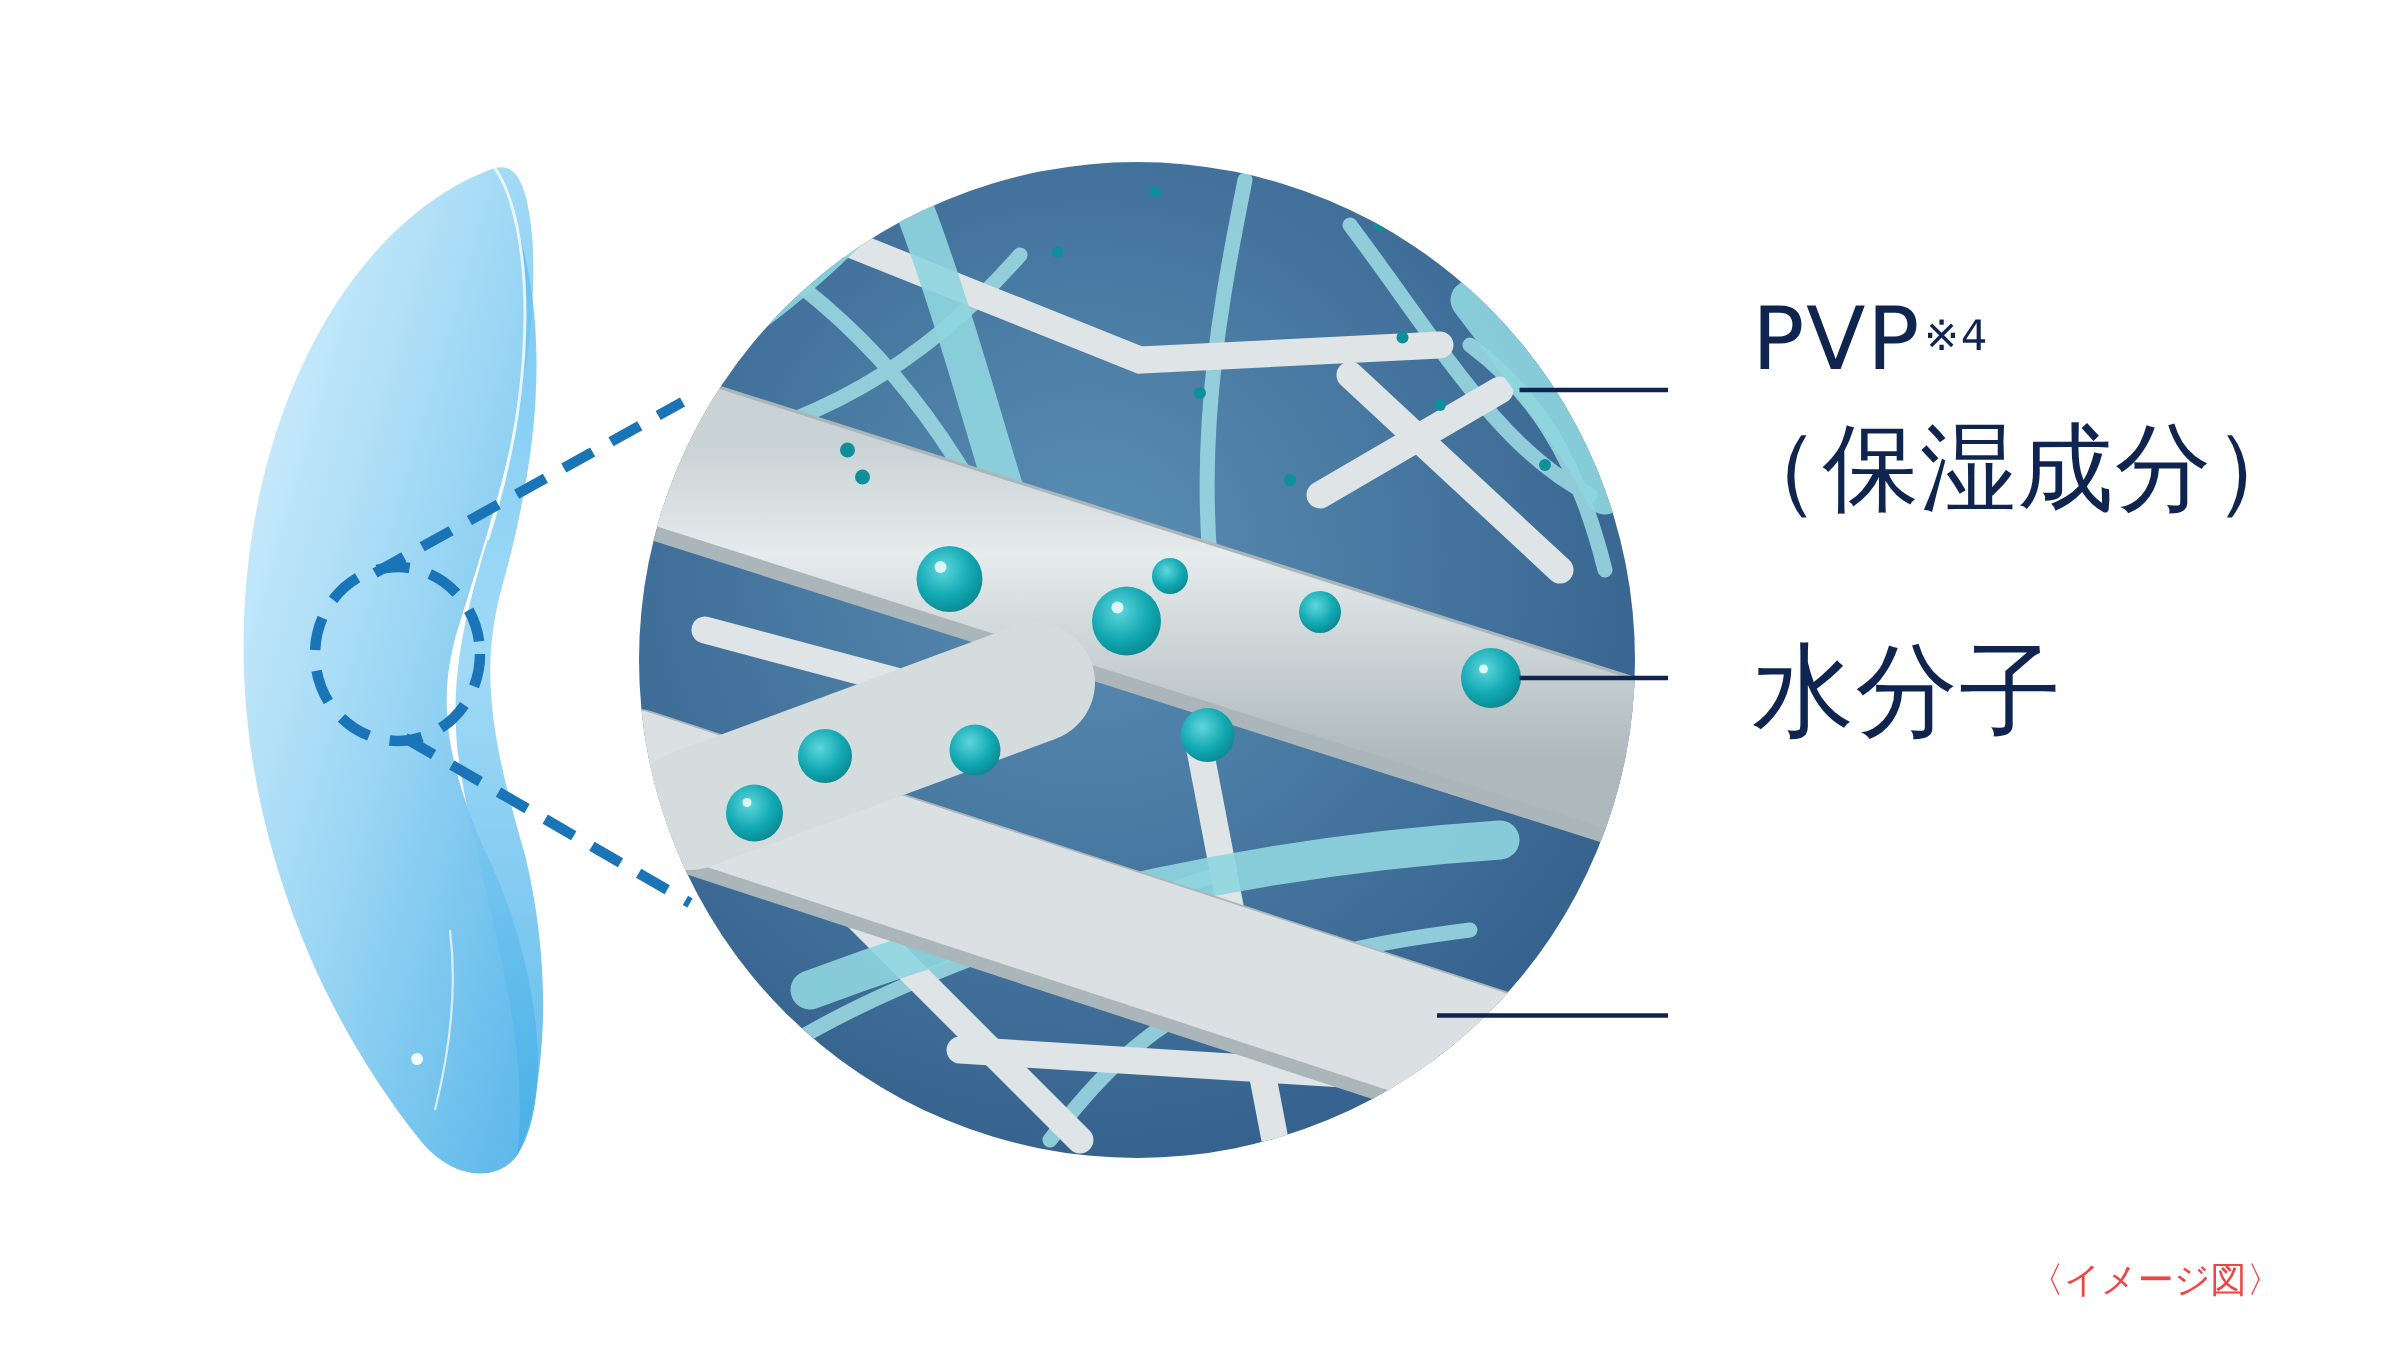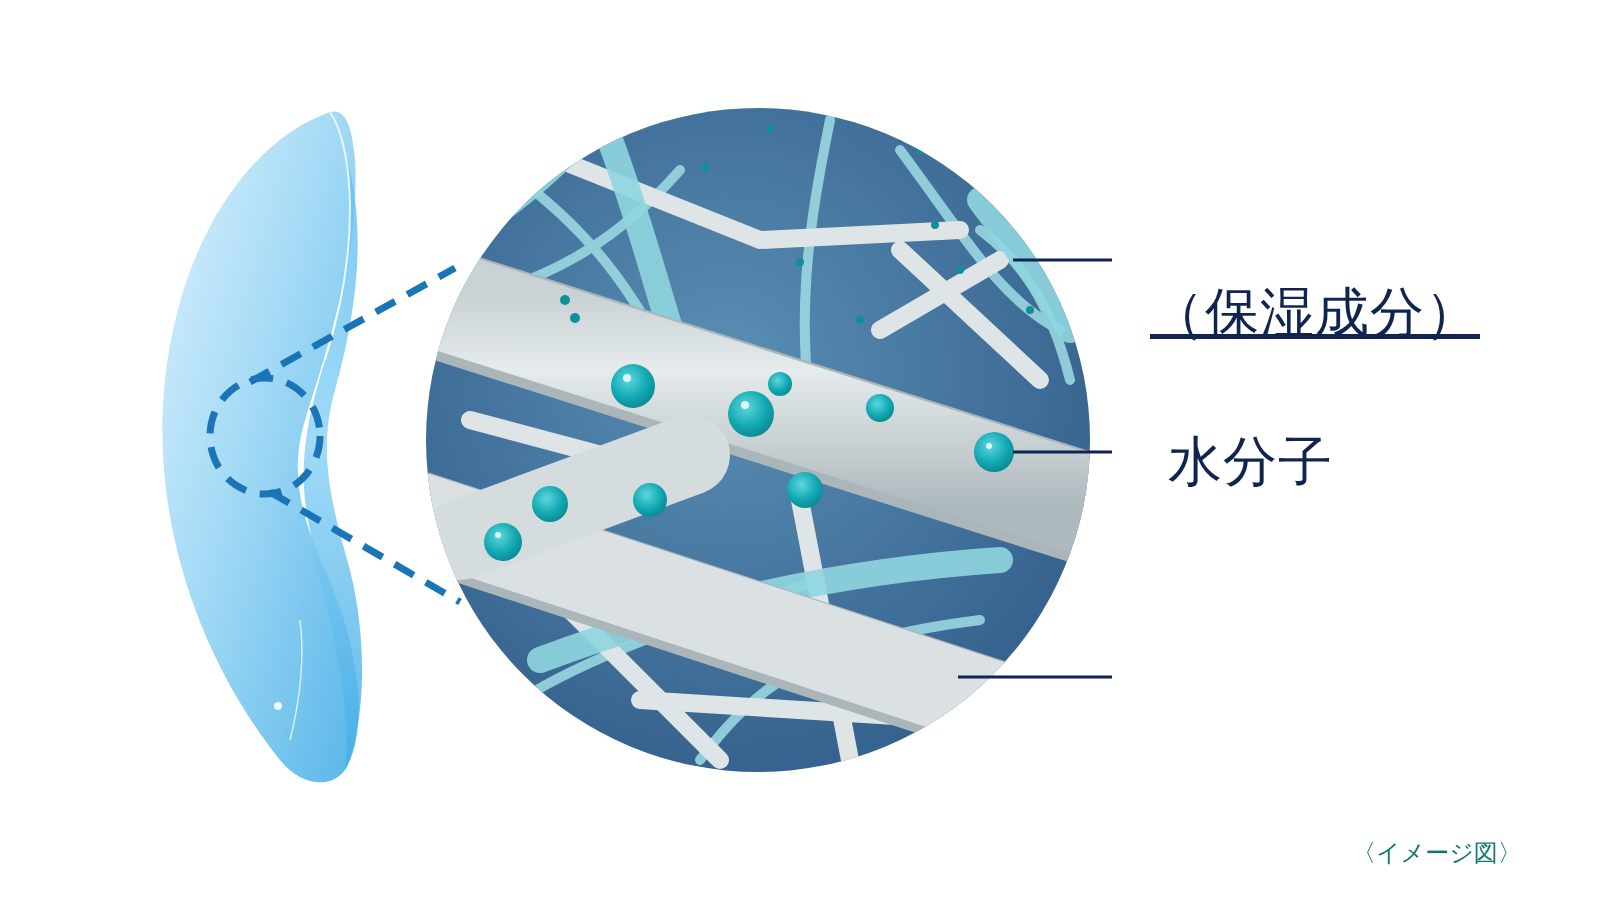--- a/index.html
+++ b/index.html
@@ -3,24 +3,24 @@
 <meta charset="utf-8">
 <style>
   html, body { margin: 0; padding: 0; background: #ffffff; }
   body { width: 1600px; height: 900px; position: relative; overflow: hidden;
          font-family: "DejaVu Sans", "Liberation Sans", sans-serif; color: #0f2550; }
   .stage { position: absolute; left: 0; top: 0; width: 1600px; height: 900px; }
   svg.art { position: absolute; left: 0; top: 0; }
   .label { position: absolute; color: #0f2550; white-space: nowrap; letter-spacing: 1px; }
   .label-pvp { left: 1168px; top: 196px; font-size: 58px; line-height: 60px; }
   .label-pvp sup { font-size: 28px; vertical-align: top; position: relative; top: -2px; margin-left: 2px; }
-  .label-pvp-sub { left: 1150px; top: 283px; font-size: 54px; line-height: 60px; text-decoration: underline; }
-  .label-water { left: 1168px; top: 432px; font-size: 54px; line-height: 60px; }
+  .label-pvp-sub { left: 1150px; top: 283px; font-size: 64px; line-height: 60px; }
+  .label-water { left: 1168px; top: 432px; font-size: 68px; line-height: 60px; }
   .label-polymer { left: 1168px; top: 658px; font-size: 54px; line-height: 60px; }
-  .caption { position: absolute; left: 1352px; top: 838px; font-size: 24px; line-height: 30px; color: #0f766e; }
+  .caption { position: absolute; left: 1352px; top: 838px; font-size: 24px; line-height: 30px; color: #ef4444; }
 </style>
 </head>
 <body>
 
 <div class="stage">
 
   <svg class="art" width="1600" height="900" viewBox="0 0 1600 900">
     <defs>
       <linearGradient id="lensGrad" x1="0" y1="0" x2="1" y2="1">
         <stop offset="0" stop-color="#d9f1fd"></stop>
@@ -134,16 +134,17 @@
       </g>
     </g>
 
     <g stroke="#0f2550" stroke-width="3">
       <line x1="1013" y1="260" x2="1112" y2="260"></line>
       <line x1="1013" y1="452" x2="1112" y2="452"></line>
       <line x1="958" y1="677" x2="1112" y2="677"></line>
     </g>
   </svg>
 
+  <div class="label label-pvp"><span>PVP</span><sup>※4</sup></div>
   <div class="label label-pvp-sub">（保湿成分）</div>
   <div class="label label-water">水分子</div>
   <div class="caption">〈イメージ図〉</div>
 </div>
 
 </body></html>

